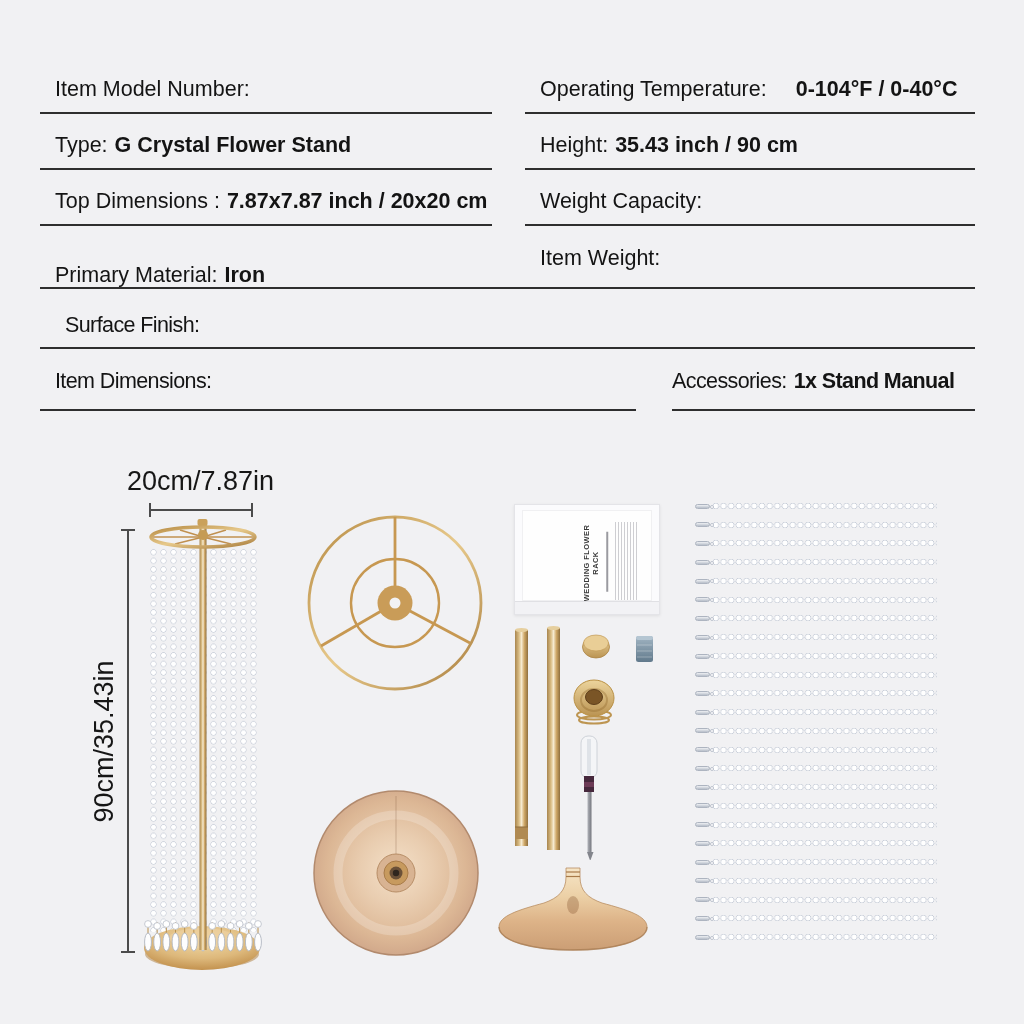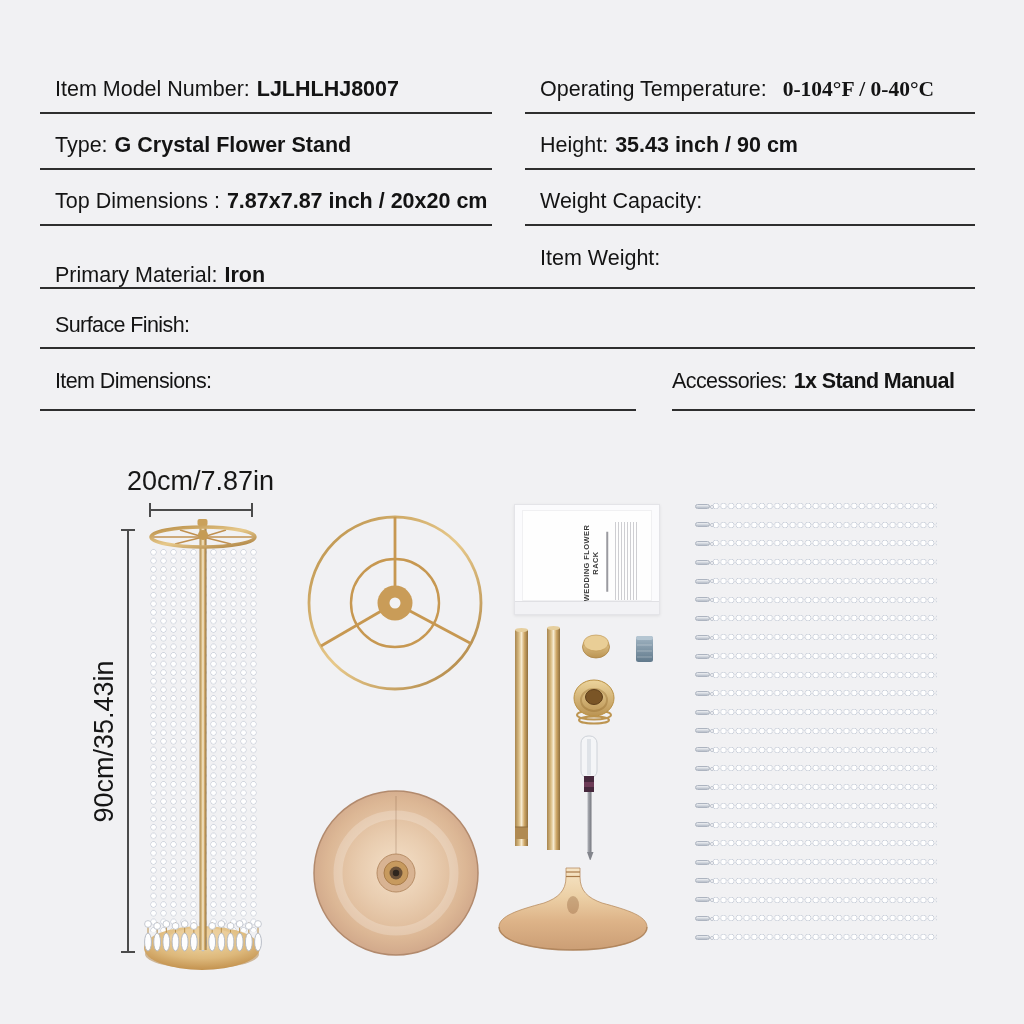--- a/index.html
+++ b/index.html
@@ -3,21 +3,21 @@
 <meta charset="utf-8">
 <style>
   html,body{margin:0;padding:0;width:1024px;height:1024px;overflow:hidden;
     background:#f1f1f3;font-family:"Liberation Sans",sans-serif;color:#111;}
   .abs{position:absolute;}
   
   .spec-row{position:absolute;display:flex;align-items:flex-start;white-space:nowrap;
     font-size:21.5px;line-height:30px;color:#141414;}
   .spec-row .lbl{font-weight:400;}
   .spec-row .val{font-weight:700;margin-left:7px;}
-  .spec-row.widegap .val{margin-left:16px;font-family:Liberation Serif, serif;}
+  .spec-row.widegap .val{margin-left:29px;}
   .spec-row.condensed{letter-spacing:-0.6px;}
   .sep{position:absolute;height:2px;background:#2e2e2e;}
   
   .dim-label{position:absolute;font-size:27px;font-weight:500;color:#161616;white-space:nowrap;}
   .dim-line{position:absolute;background:#4b4b4b;}
   .rot{transform:rotate(-90deg);transform-origin:center center;}
   
   #chain-area{position:absolute;left:695px;top:502px;width:242px;height:452px;}
   .chain-row{position:absolute;left:0;width:242px;height:8px;}
   .chain-row .thread{position:absolute;left:14px;right:2px;top:3.6px;height:1px;background:#dcе0e7;background:#dce0e7;}
@@ -92,21 +92,20 @@
     <linearGradient id="shaftGrad" x1="0" y1="0" x2="1" y2="0">
       <stop offset="0" stop-color="#b0b2b8"></stop>
         <stop offset="1" stop-color="#75777e"></stop>
     </linearGradient>
   </defs>
 </svg>
 
 <div>
   <div class="spec-row" style="left:55px;top:74px">
     <span class="lbl">Item Model Number:</span>
-    <span class="val">LJLHLHJ8007</span>
   </div>
   <div class="spec-row widegap" style="left:540px;top:74px">
     <span class="lbl">Operating Temperature:</span>
     <span class="val">0-104°F / 0-40°C</span>
   </div>
   <div class="sep" style="left:40px;top:112px;width:452px"></div>
   <div class="sep" style="left:525px;top:112px;width:450px"></div>
 
   <div class="spec-row" style="left:55px;top:130px">
     <span class="lbl">Type:</span>
@@ -131,21 +130,21 @@
 
   <div class="spec-row" style="left:55px;top:260px">
     <span class="lbl">Primary Material:</span>
     <span class="val">Iron</span>
   </div>
   <div class="spec-row" style="left:540px;top:243px">
     <span class="lbl">Item Weight:</span>
   </div>
   <div class="sep" style="left:40px;top:287px;width:935px"></div>
 
-  <div class="spec-row condensed" style="left:55px;top:310px">
+  <div class="spec-row condensed" style="left:65px;top:310px">
     <span class="lbl">Surface Finish:</span>
   </div>
   <div class="sep" style="left:40px;top:347px;width:935px"></div>
 
   <div class="spec-row condensed" style="left:55px;top:366px">
     <span class="lbl">Item Dimensions:</span>
   </div>
   <div class="spec-row condensed" style="left:672px;top:366px">
     <span class="lbl">Accessories:</span>
     <span class="val">1x Stand Manual</span>

